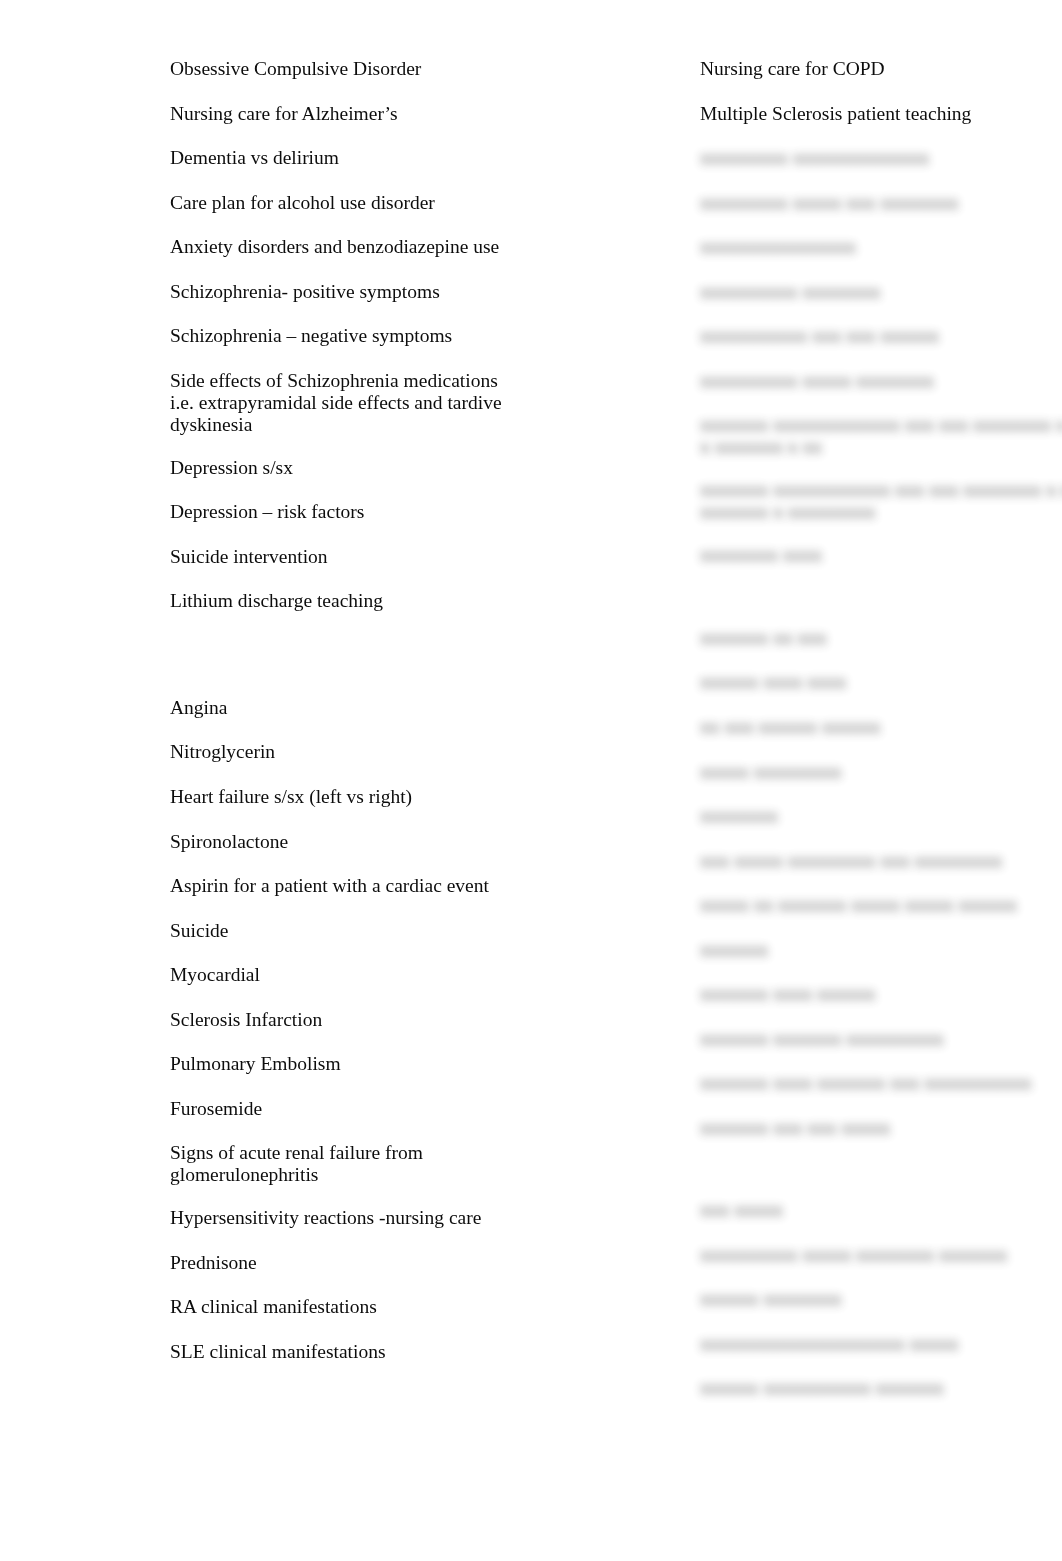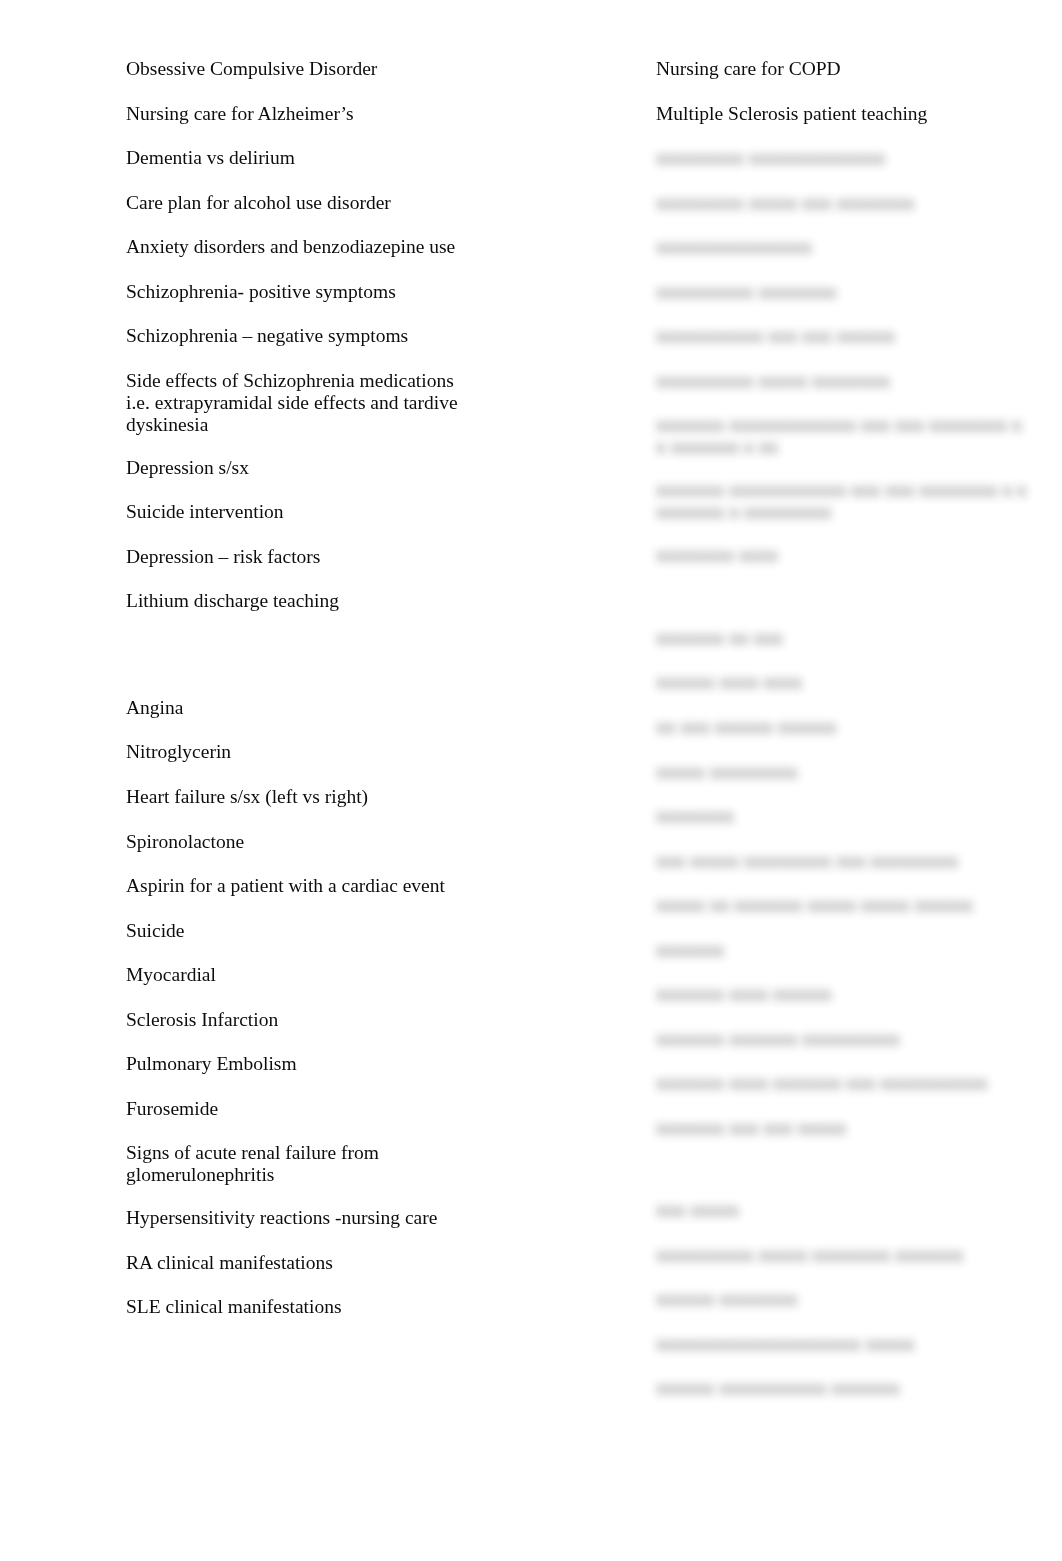--- a/index.html
+++ b/index.html
@@ -18,20 +18,21 @@
 
   .page {
     position: absolute;
     inset: 0;
     background: #ffffff;
   }
 
   .column {
     position: absolute;
     top: 58px;
+    margin-left: 44px;
   }
 
   .col-left  { left: 126px; width: 440px; }
   .col-right { left: 656px; width: 420px; }
 
   .entry {
     font-size: 19.5px;
     line-height: 1.13;
     margin: 0 0 22.5px 0;
     letter-spacing: 0.0px;
@@ -63,38 +64,39 @@
 
     <p class="entry">Obsessive Compulsive Disorder</p>
     <p class="entry">Nursing care for Alzheimer’s</p>
     <p class="entry">Dementia vs delirium</p>
     <p class="entry">Care plan for alcohol use disorder</p>
     <p class="entry">Anxiety disorders and benzodiazepine use</p>
     <p class="entry">Schizophrenia- positive symptoms</p>
     <p class="entry">Schizophrenia – negative symptoms</p>
     <p class="entry two-line" style="width:352px">Side effects of Schizophrenia medications i.e. extrapyramidal side effects and tardive dyskinesia</p>
     <p class="entry">Depression s/sx</p>
+    <p class="entry">Depression – risk factors</p>
     <p class="entry">Suicide intervention</p>
-    <p class="entry">Depression – risk factors</p>
     <p class="entry">Lithium discharge teaching</p>
 
     <div class="spacer"></div>
 
     <p class="entry">Angina</p>
     <p class="entry">Nitroglycerin</p>
     <p class="entry">Heart failure s/sx (left vs right)</p>
     <p class="entry">Spironolactone</p>
     <p class="entry">Aspirin for a patient with a cardiac event</p>
     <p class="entry">Suicide</p>
     <p class="entry">Myocardial</p>
     <p class="entry">Sclerosis Infarction</p>
     <p class="entry">Pulmonary Embolism</p>
     <p class="entry">Furosemide</p>
     <p class="entry two-line" style="width:260px">Signs of acute renal failure from glomerulonephritis</p>
     <p class="entry">Hypersensitivity reactions -nursing care</p>
+    <p class="entry">Prednisone</p>
     <p class="entry">RA clinical manifestations</p>
     <p class="entry">SLE clinical manifestations</p>
 
   </div>
 
   <div class="column col-right">
 
     <p class="entry">Nursing care for COPD</p>
     <p class="entry">Multiple Sclerosis patient teaching</p>
 

